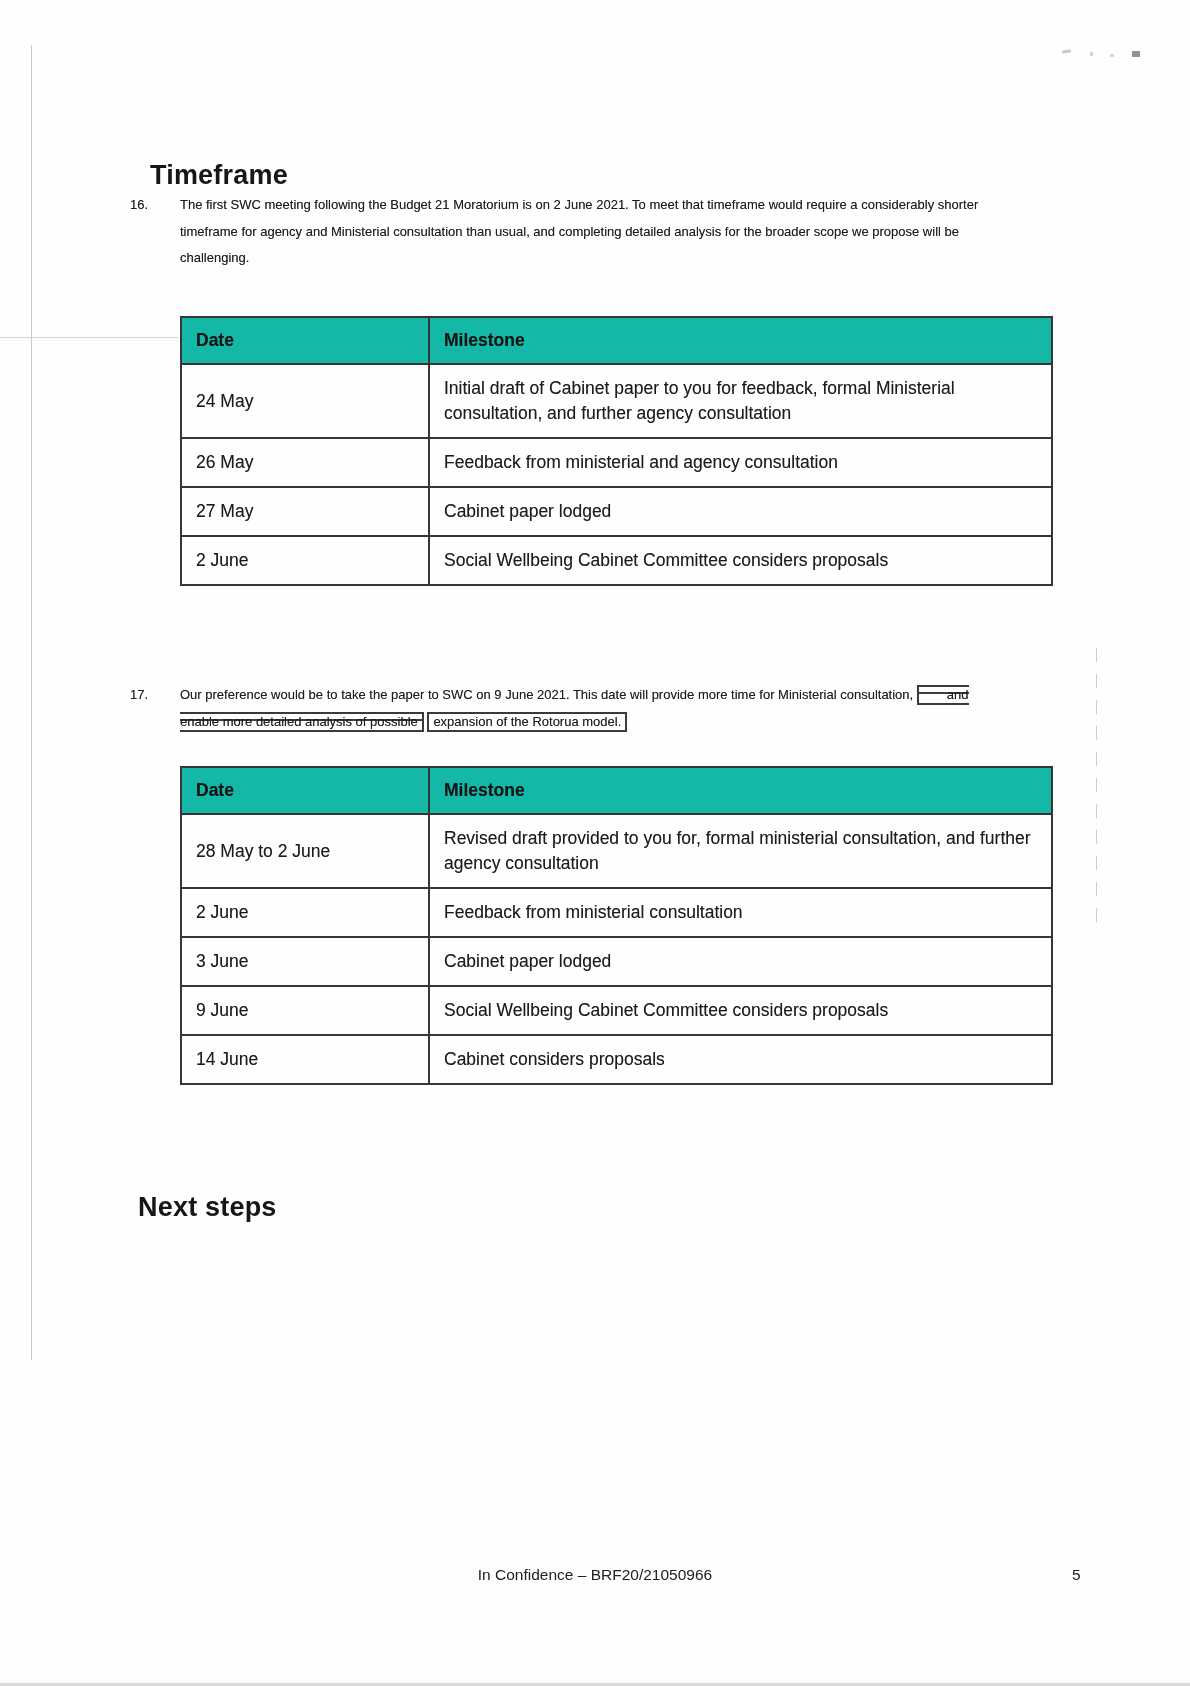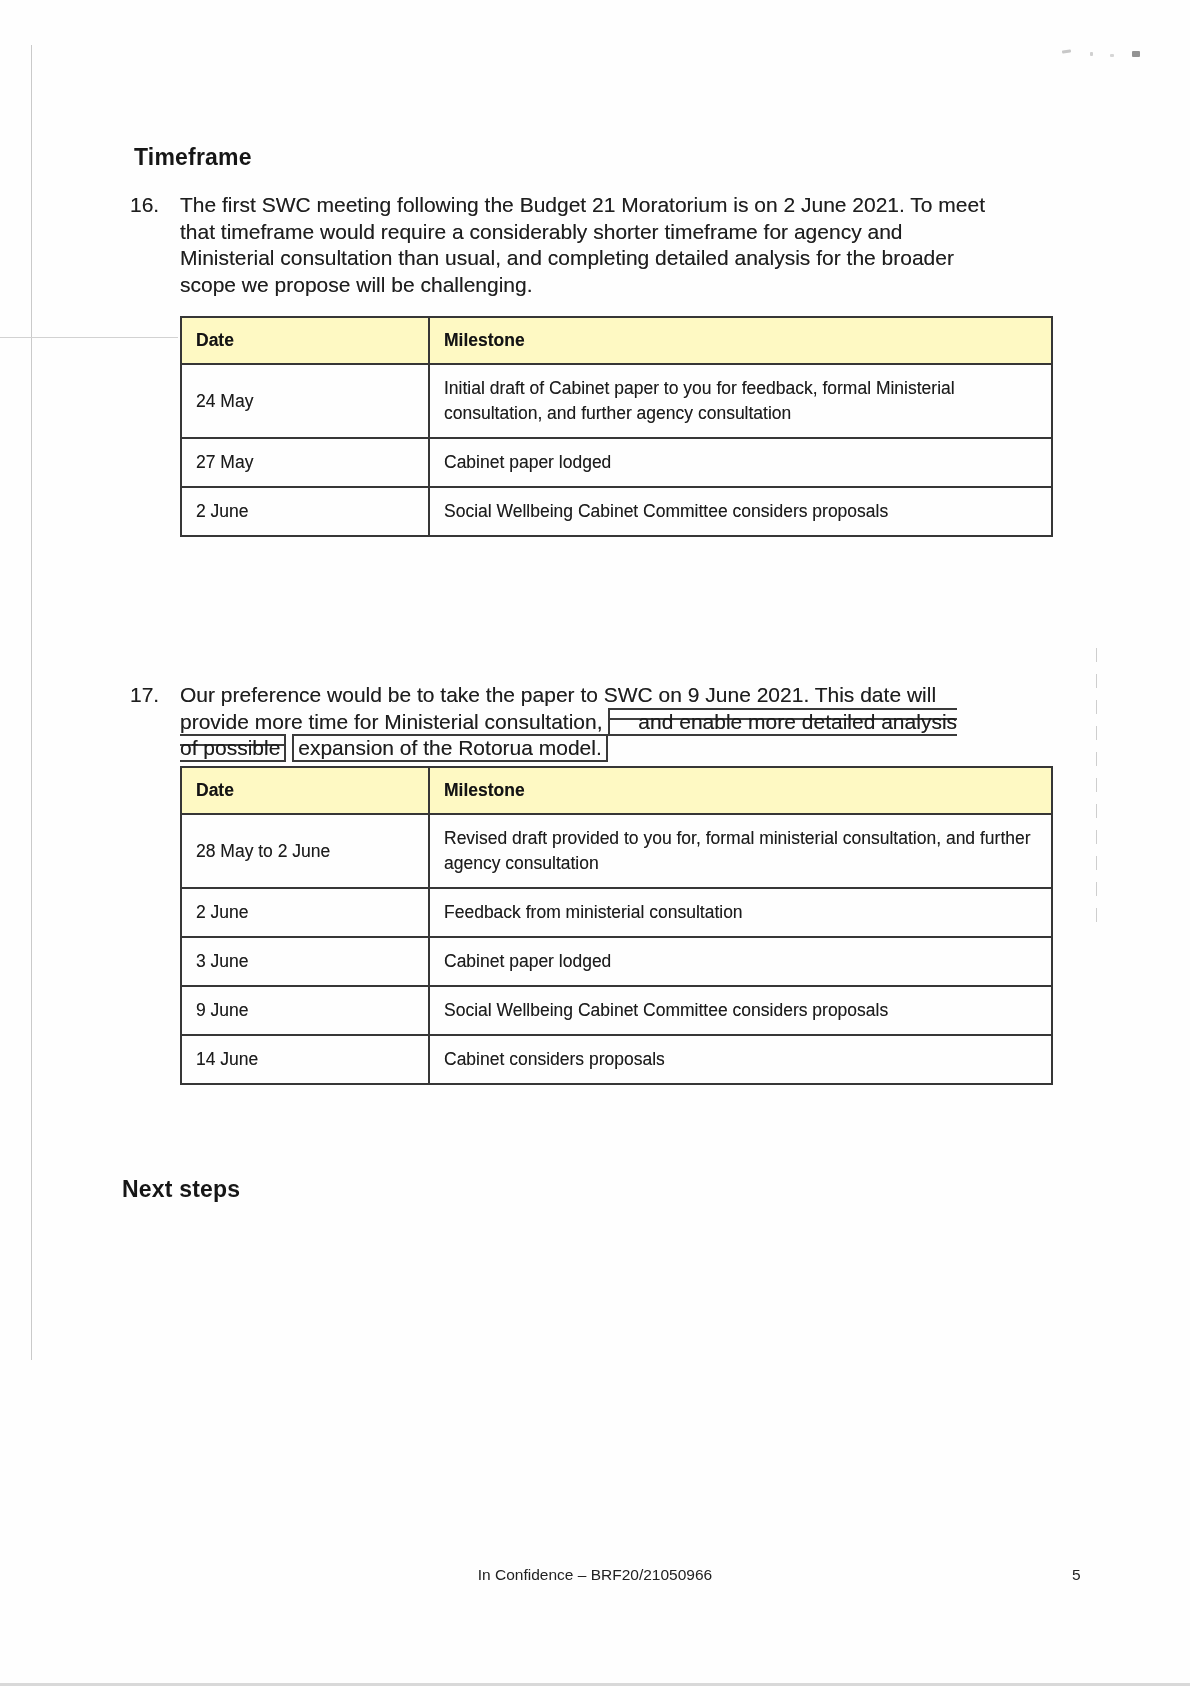--- a/index.html
+++ b/index.html
@@ -18,30 +18,30 @@
   .scan-right-dashes{position:absolute;left:1096px;top:648px;width:1px;height:280px;
     background:repeating-linear-gradient(#c9c9c9 0 14px, transparent 14px 26px);opacity:.9;}
   .scan-bottom{position:absolute;left:0;bottom:0;width:100%;height:3px;background:#d9d9d9;}
   .speck{position:absolute;background:#9a9a9a;border-radius:1px;}
   .speck.s1{left:1062px;top:50px;width:9px;height:3px;transform:rotate(-8deg);opacity:.55;}
   .speck.s2{left:1090px;top:52px;width:3px;height:4px;opacity:.45;}
   .speck.s3{left:1110px;top:54px;width:4px;height:3px;opacity:.4;}
   .speck.s4{left:1132px;top:51px;width:8px;height:6px;background:#6f6f6f;opacity:.75;}
 
   h1.doc-heading{
-    position:absolute;margin:0;
-    font-size:23px;font-weight:bold;color:#161616;
+    position:absolute;margin:16px;
+    font-size:27px;font-weight:bold;color:#161616;
     letter-spacing:.2px;
   }
   .heading-timeframe{left:134px;top:144px;}
   .heading-next-steps{left:122px;top:1176px;}
 
   .para{
     position:absolute;display:flex;
-    font-size:21px;line-height:26.5px;
+    font-size:13px;line-height:26.5px;
     text-shadow:0 0 .4px rgba(0,0,0,.45);
     justify-content:space-between;
   }
   .para .num{flex:0 0 50px;}
   .para .ptext{flex:1 1 auto;}
   .p16{left:130px;top:192px;width:862px;}
   .p17{left:130px;top:682px;width:850px;}
   .p18{left:130px;top:1218px;width:900px;}
   .p19{left:130px;top:1250px;width:880px;}
 
@@ -67,21 +67,21 @@
   }
   .table1{top:316px;}
   .table2{top:766px;}
   table.doc-table th, table.doc-table td{
     border:2px solid #363636;
     text-align:left;vertical-align:middle;
     padding:11px 14px;
     line-height:25px;
   }
   table.doc-table th{
-    background:#fef9c3;
+    background:#14b8a6;
     font-weight:bold;color:#141414;
     padding:10px 14px;
   }
   table.doc-table th:first-child, table.doc-table td:first-child{width:218px;}
 
   .footer{
     position:absolute;left:0;top:1566px;width:100%;
     font-size:15.5px;color:#222;
   }
   .footer .classification{display:block;text-align:center;}
@@ -112,20 +112,24 @@
       <thead>
         <tr>
           <th>Date</th>
           <th>Milestone</th>
         </tr>
       </thead>
       <tbody>
         <tr>
           <td>24 May</td>
           <td>Initial draft of Cabinet paper to you for feedback, formal Ministerial consultation, and further agency consultation</td>
+        </tr>
+        <tr>
+          <td>26 May</td>
+          <td>Feedback from ministerial and agency consultation</td>
         </tr>
         <tr>
           <td>27 May</td>
           <td>Cabinet paper lodged</td>
         </tr>
         <tr>
           <td>2 June</td>
           <td>Social Wellbeing Cabinet Committee considers proposals</td>
         </tr>
       </tbody>

